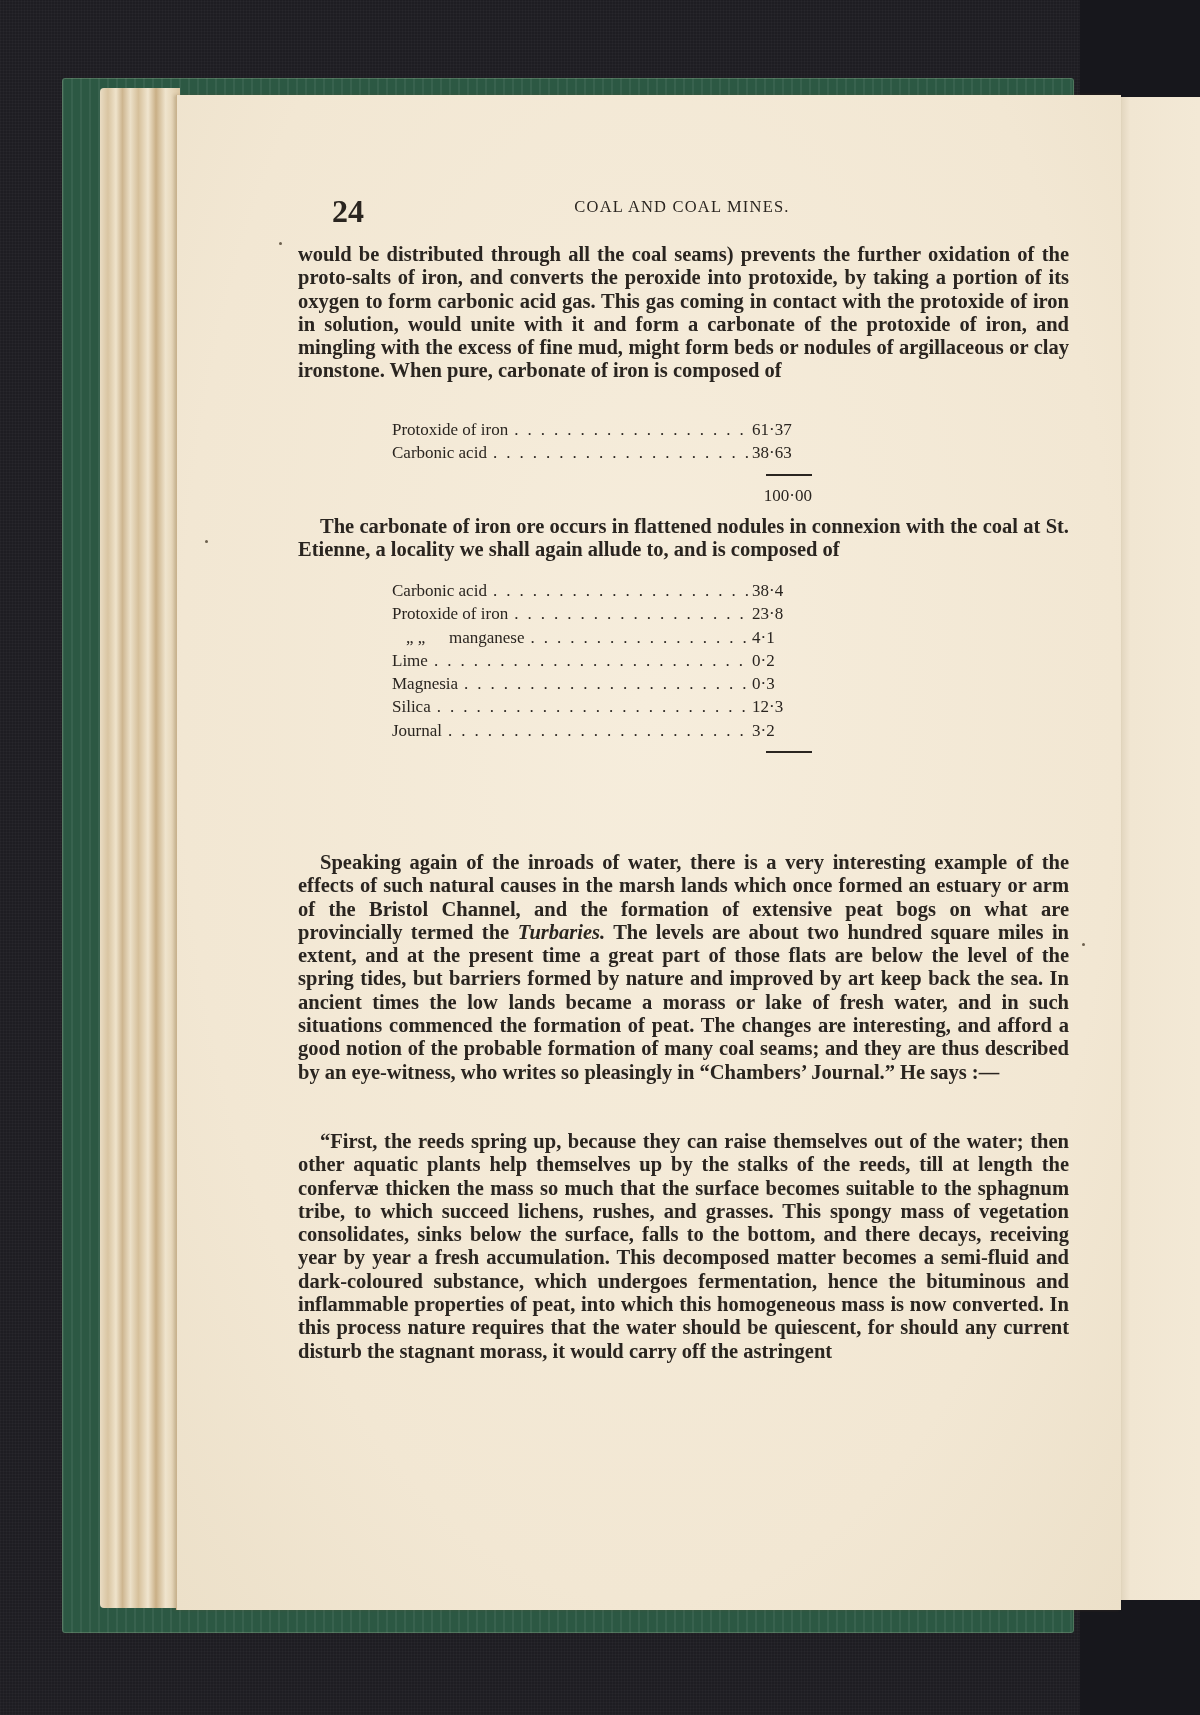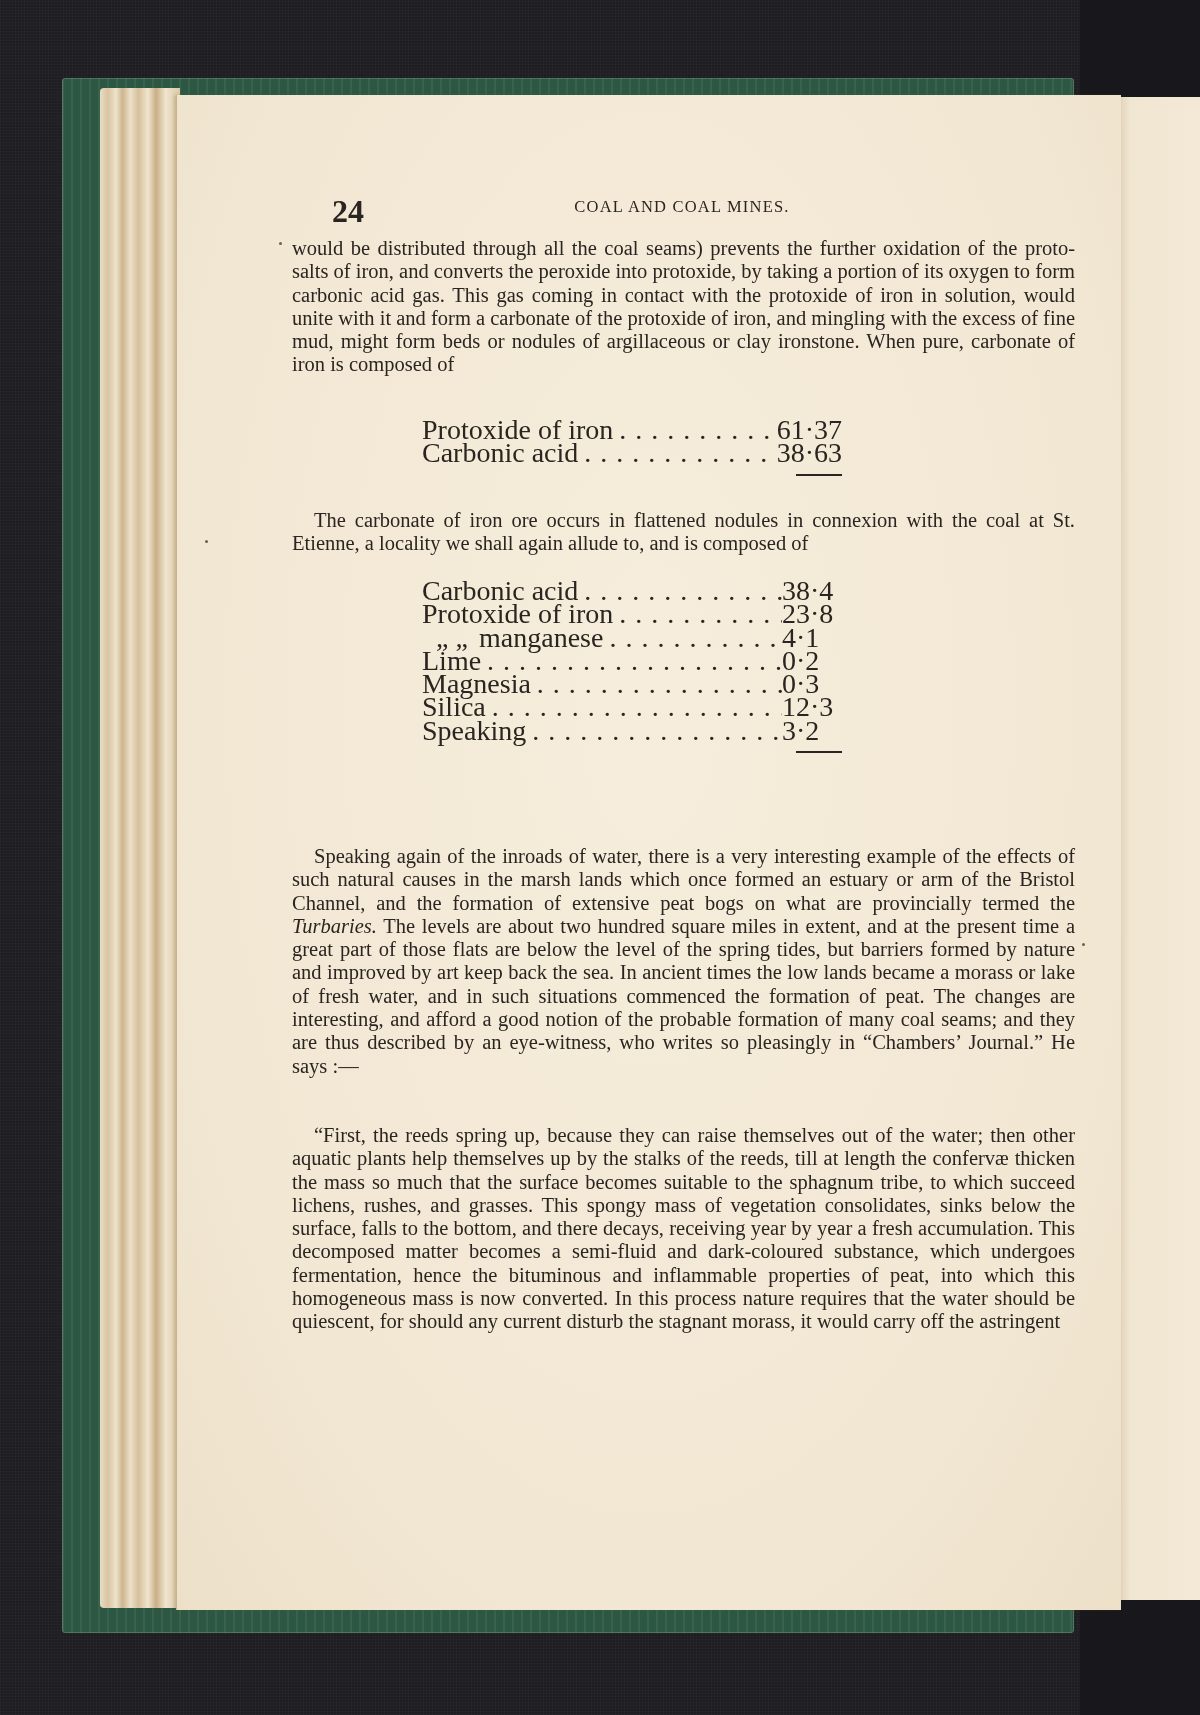--- a/index.html
+++ b/index.html
@@ -47,25 +47,25 @@
     .running-head {
       position: absolute; left: 115px; top: 98px; width: 783px; height: 26px;
     }
     .page-number {
       position: absolute; left: 0; top: 0; font-size: 32px; font-weight: bold; margin-left: 40px;
     }
     .running-title {
       position: absolute; left: 0; width: 560px; text-align: center; top: 4px;
       font-size: 16.5px; letter-spacing: 1.2px; font-weight: normal;
     }
-    .para { margin: 0; }
+    .para { margin: 6px; font-weight: bold; }
     .para.indent { text-indent: 22px; }
     .table {
-      position: absolute; left: 245px; width: 420px;
-      font-size: 28px; line-height: 23.3px;
+      position: absolute; left: 215px; width: 420px;
+      font-size: 17px; line-height: 23.3px;
     }
     .trow { display: flex; align-items: baseline; height: 23.3px; white-space: nowrap; }
     .tlabel { flex: 0 0 auto; }
     .tlabel.ditto { padding-left: 14px; }
     .tlabel.ditto .dq { display: inline-block; width: 43px; }
     .tdots { flex: 1 1 auto; overflow: hidden; letter-spacing: 9px; color: #2a2520; padding-left: 6px; }
     .tval { flex: 0 0 60px; text-align: left; }
     .rule {
       width: 46px; height: 2px; background: #2a2520; margin-left: auto; margin-top: 9px;
     }
@@ -96,20 +96,21 @@
       <span class="tlabel">Protoxide of iron</span>
       <span class="tdots">...........................</span>
       <span class="tval">61·37</span>
     </div>
     <div class="trow">
       <span class="tlabel">Carbonic acid</span>
       <span class="tdots">...........................</span>
       <span class="tval">38·63</span>
     </div>
     <div class="rule"></div>
+    <div class="total">100·00</div>
   </div>
 
   <div class="text-block" style="top:414px;">
     <p class="para indent">The carbonate of iron ore occurs in flattened nodules in connexion with the coal at St. Etienne, a locality we shall again allude to, and is composed of</p>
   </div>
 
   <div class="table" style="top:484px;">
     <div class="trow">
       <span class="tlabel">Carbonic acid</span>
       <span class="tdots">...........................</span>
@@ -136,21 +137,21 @@
       <span class="tlabel">Magnesia</span>
       <span class="tdots">...........................</span>
       <span class="tval">0·3</span>
     </div>
     <div class="trow">
       <span class="tlabel">Silica</span>
       <span class="tdots">...........................</span>
       <span class="tval">12·3</span>
     </div>
     <div class="trow">
-      <span class="tlabel">Speaking</span>
+      <span class="tlabel">Journal</span>
       <span class="tdots">...........................</span>
       <span class="tval">3·2</span>
     </div>
     <div class="rule"></div>
   </div>
 
   <div class="text-block" style="top:750px;">
     <p class="para indent"><span>Speaking again of the inroads of water, there is a very interesting example of the effects of such natural causes in the marsh lands which once formed an estuary or arm of the Bristol Channel, and the formation of extensive peat bogs on what are provincially termed the </span><i>Turbaries.</i><span> The levels are about two hundred square miles in extent, and at the present time a great part of those flats are below the level of the spring tides, but barriers formed by nature and improved by art keep back the sea. In ancient times the low lands became a morass or lake of fresh water, and in such situations commenced the formation of peat. The changes are interesting, and afford a good notion of the probable formation of many coal seams; and they are thus described by an eye-witness, who writes so pleasingly in “Chambers’ Journal.” He says :—</span></p>
   </div>
 

